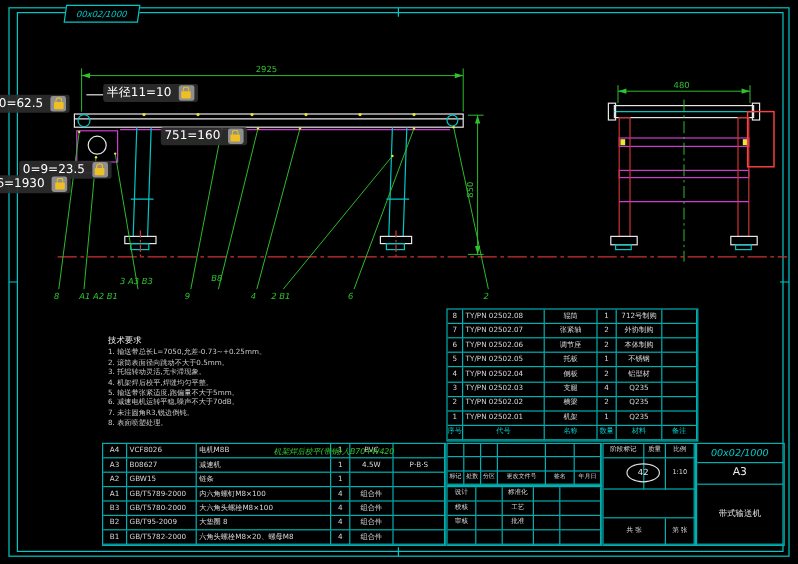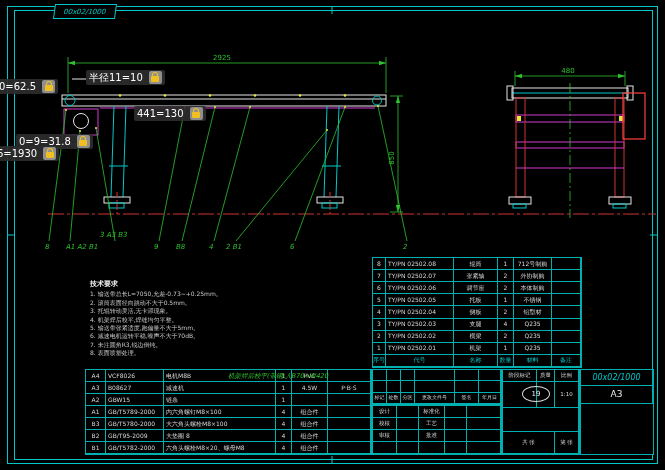--- a/index.html
+++ b/index.html
@@ -25,21 +25,21 @@
   .lock:before{content:"";position:absolute;top:-4px;left:1px;width:4px;height:4px;
                border:1.4px solid #f0c022;border-bottom:none;border-radius:3px 3px 0 0}
 
   .balloon{position:absolute;color:#2ec22e;font:italic 7px "DejaVu Sans",sans-serif;white-space:nowrap}
 
   .stamp{position:absolute;left:54px;top:4px;width:60px;height:13px;border:1px solid #00c8c8;
          color:#00c8c8;font:italic 7px "DejaVu Sans",sans-serif;display:flex;align-items:center;
          justify-content:center;transform:skewX(-8deg);background:#000;z-index:4}
 
   .notes{position:absolute;left:90px;top:280px;width:262px;color:#c9c9c9;font-size:6px;line-height:8.4px}
-  .notes .ntitle{color:#f0f0f0;font-size:7px;font-weight:bold;margin-bottom:2px}
+  .notes .ntitle{color:#f0f0f0;font-size:7px;font-weight:normal;margin-bottom:2px}
 
   .grid{position:absolute;display:grid;border:1px solid #00b0b0;color:#d8d8d8;
         font-size:6px;line-height:1;background:#000;box-sizing:border-box}
   .grid>div{border-right:1px solid #00b0b0;border-bottom:1px solid #00b0b0;
             display:flex;align-items:center;justify-content:center;
             overflow:hidden;white-space:nowrap;box-sizing:border-box}
   .cyantx{color:#00c8c8}
   .lefttx{justify-content:flex-start !important;padding-left:2px}
 
   .bom{left:372px;top:257px;width:210px;height:111px;
@@ -168,49 +168,49 @@
 
   <div class="stamp">00x02/1000</div>
 
   <div class="chip" style="left:86px;top:70px">
     <span>半径11=10</span>
     <span class="lockbox">
         <span class="lock"></span>
       </span>
   </div>
   <div class="chip" style="left:134px;top:106px">
-    <span>441=130</span>
+    <span>751=160</span>
     <span class="lockbox">
         <span class="lock"></span>
       </span>
   </div>
   <div class="chip" style="left:-4px;top:79px">
     <span>0=62.5</span>
     <span class="lockbox">
         <span class="lock"></span>
       </span>
   </div>
   <div class="chip" style="left:16px;top:134px">
-    <span>0=9=31.8</span>
+    <span>0=9=23.5</span>
     <span class="lockbox">
         <span class="lock"></span>
       </span>
   </div>
   <div class="chip" style="left:-6px;top:146px">
     <span>6=1930</span>
     <span class="lockbox">
         <span class="lock"></span>
       </span>
   </div>
 
   <span class="balloon" style="left:45px;top:243px">8</span>
   <span class="balloon" style="left:66px;top:243px">A1 A2 B1</span>
   <span class="balloon" style="left:100px;top:231px">3 A3 B3</span>
   <span class="balloon" style="left:154px;top:243px">9</span>
-  <span class="balloon" style="left:176px;top:243px">B8</span>
+  <span class="balloon" style="left:176px;top:228px">B8</span>
   <span class="balloon" style="left:209px;top:243px">4</span>
   <span class="balloon" style="left:226px;top:243px">2 B1</span>
   <span class="balloon" style="left:290px;top:243px">6</span>
   <span class="balloon" style="left:403px;top:243px">2</span>
 
   <div class="notes">
     <div class="ntitle">技术要求</div>
     <div>1. 输送带总长L=7050,允差-0.73~+0.25mm。</div>
     <div>2. 滚筒表面径向跳动不大于0.5mm。</div>
     <div>3. 托辊转动灵活,无卡滞现象。</div>
@@ -373,20 +373,21 @@
     <div>质量</div>
     <div>比例</div>
     <div></div>
     <div></div>
     <div>1:10</div>
     <div class="span3"></div>
     <div class="span2">共 张</div>
     <div>第 张</div>
   </div>
 
-  <div class="weight-ellipse">19</div>
+  <div class="weight-ellipse">42</div>
 
   <div class="grid rightblk">
     <div class="dno">00x02/1000</div>
     <div class="sheet">A3</div>
+    <div class="dname">带式输送机</div>
   </div>
 
 </div>
 
 </body></html>

